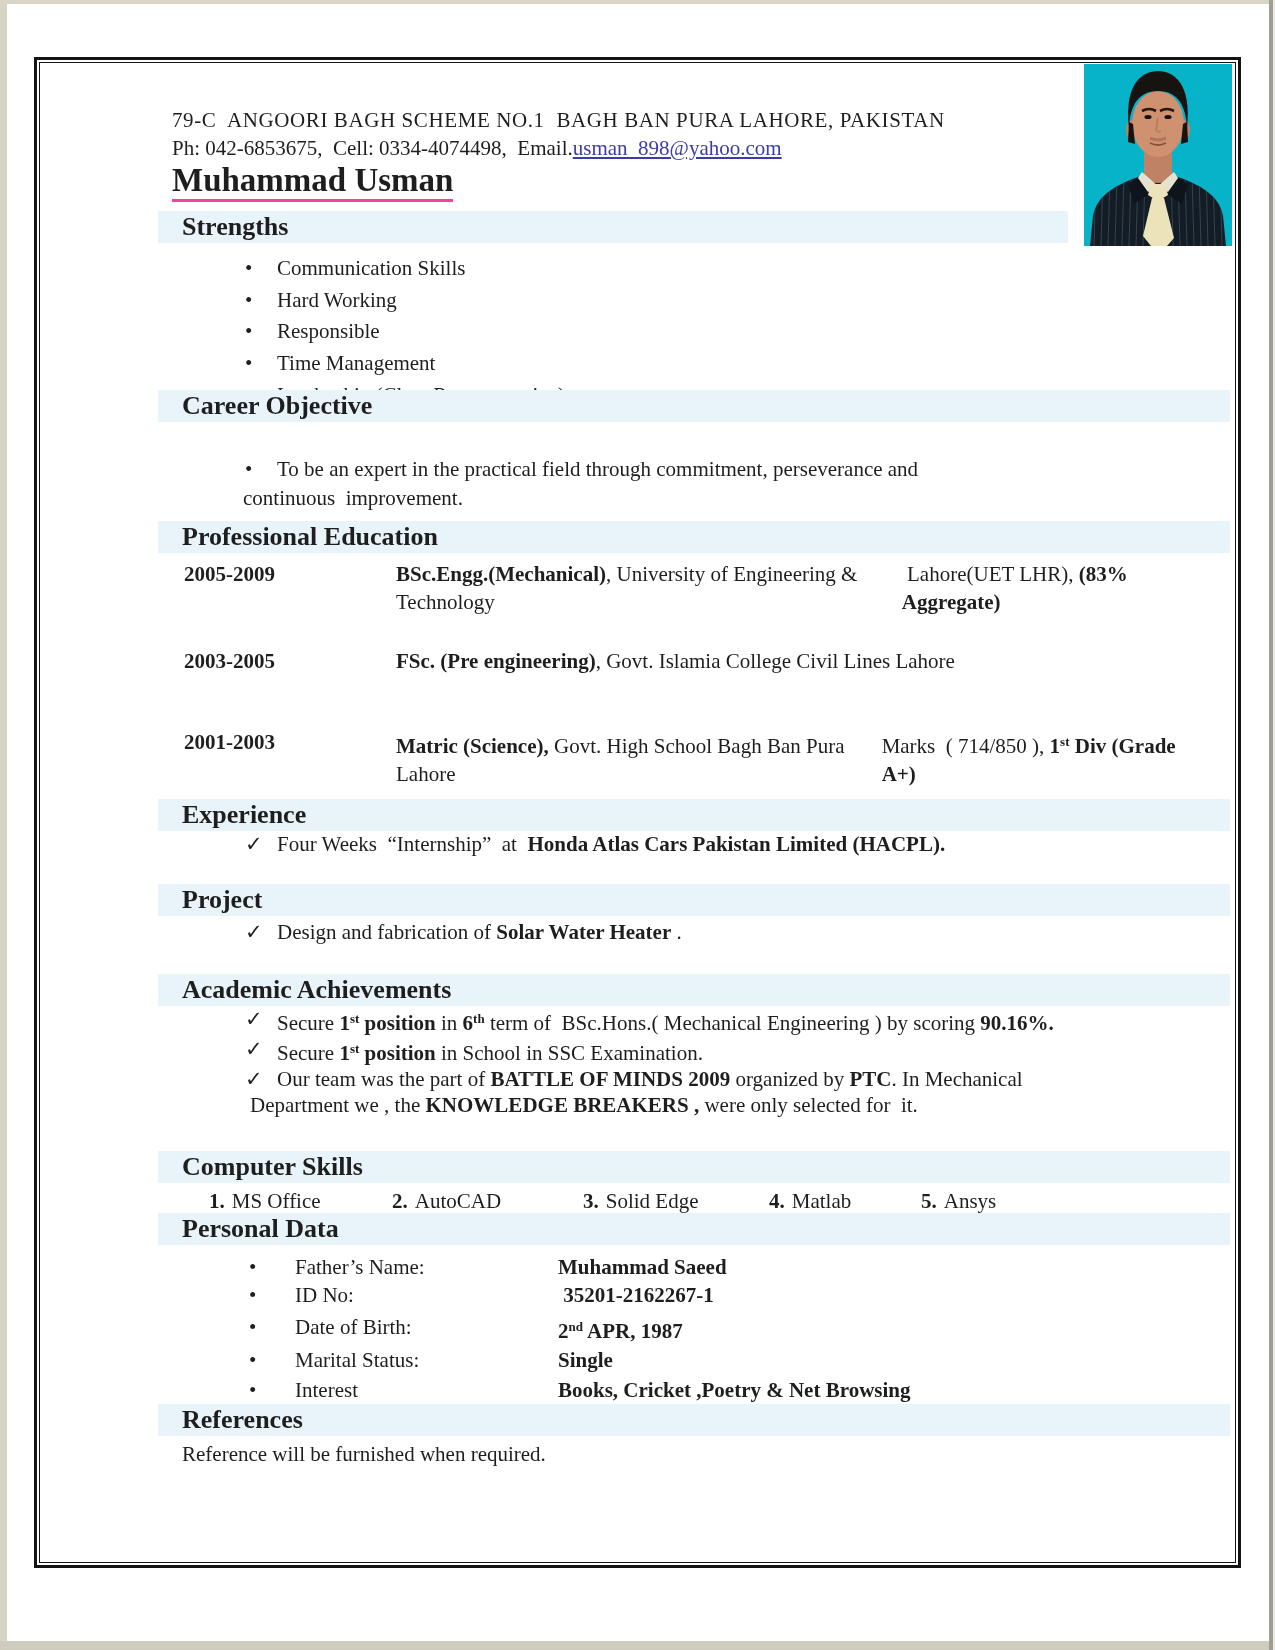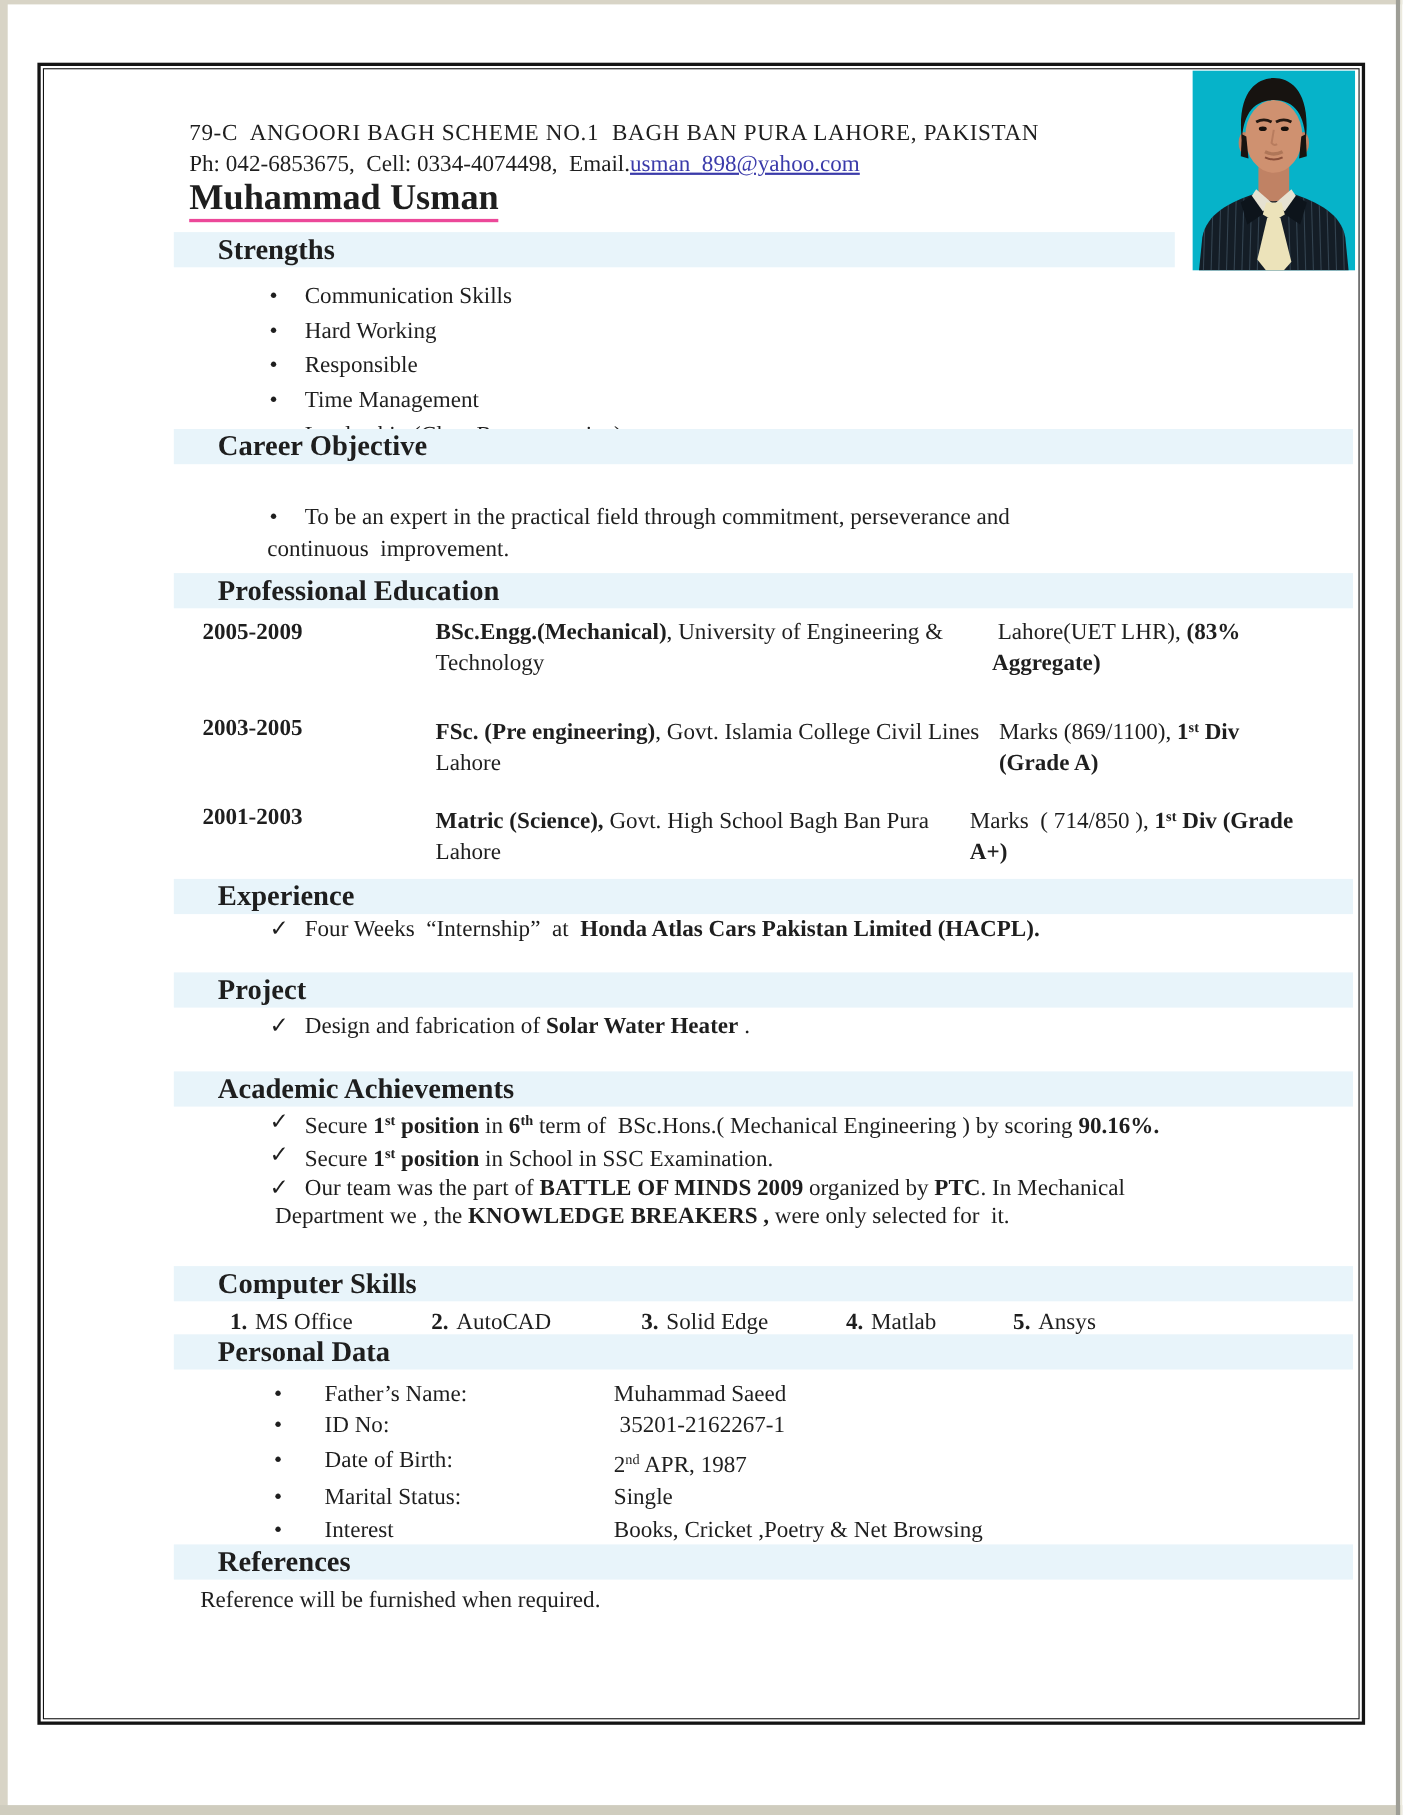--- a/index.html
+++ b/index.html
@@ -20,41 +20,41 @@
          border:3px solid var(--border);}
   .frame-inner{position:absolute;inset:2px;border:1px solid var(--border);}
   
   .address{left:172px;top:108px;font-size:21px;letter-spacing:.6px;white-space:pre-wrap;}
   .phone{left:172px;top:136px;font-size:21px;white-space:pre-wrap;}
   .email{color:var(--email);text-decoration:underline;cursor:pointer;}
   .name{left:172px;top:162px;font-size:33px;font-weight:bold;line-height:1.12;
         display:inline-block;border-bottom:3px solid #ec4899;white-space:pre-wrap;}
   
   .bar{left:158px;height:32px;background:var(--bar);}
-  .bt{display:block;font-weight:bold;font-size:26px;line-height:32px;padding-left:40px;white-space:pre-wrap;}
+  .bt{display:block;font-weight:bold;font-size:26px;line-height:32px;padding-left:24px;white-space:pre-wrap;}
   
   .li{left:245px;display:flex;font-size:21px;line-height:28px;}
   .g{width:32px;flex:none;}
   .tx{white-space:pre-wrap;}
   .line{font-size:21px;line-height:28px;white-space:pre-wrap;}
   .b{font-weight:bold;}
   .sup{font-size:13px;vertical-align:7px;}
   
   .edu{left:184px;display:flex;font-size:21px;}
   .yrs{width:212px;flex:none;font-weight:bold;line-height:28px;}
   .dsc{display:flex;flex-direction:row;width:800px;align-items:flex-end;}
   .eline{line-height:28px;white-space:pre-wrap;}
   
   .skill{font-size:21px;line-height:28px;white-space:nowrap;text-align:center;}
   .skill .num{font-weight:bold;margin-right:7px;}
   
   .pdrow{left:249px;display:flex;font-size:21px;line-height:28px;}
   .g2{width:46px;flex:none;}
   .pdl{width:263px;flex:none;white-space:pre-wrap;}
-  .pdv{white-space:pre-wrap;}
+  .pdv{white-space:pre-wrap;font-weight:bold;}
   .photo{left:1084px;top:64px;width:148px;height:182px;}
   .photo svg{display:block;width:148px;height:182px;}
 </style>
 </head>
 <body>
 
 <div class="abs edge-top"></div>
 <div class="abs edge-left"></div>
 <div class="abs edge-bottom"></div>
 <div class="abs edge-right"></div>
@@ -156,21 +156,20 @@
   <span class="yrs">2005-2009</span>
   <span class="dsc">
       <span class="eline"><span class="b">BSc.Engg.(Mechanical)</span><span>, University of Engineering &amp; Technology</span></span>
       <span class="eline"><span> Lahore(UET LHR), </span><span class="b">(83% Aggregate)</span></span>
     </span>
 </div>
 <div class="abs edu" style="top:647px">
   <span class="yrs">2003-2005</span>
   <span class="dsc">
       <span class="eline"><span class="b">FSc. (Pre engineering)</span><span>, Govt. Islamia College Civil Lines Lahore</span></span>
-      <span class="eline"><span>Marks (869/1100), </span><span class="b">1</span><span class="b sup">st</span><span class="b"> Div (Grade A)</span></span>
     </span>
 </div>
 <div class="abs edu" style="top:728px">
   <span class="yrs">2001-2003</span>
   <span class="dsc">
       <span class="eline"><span class="b">Matric (Science),</span><span> Govt. High School Bagh Ban Pura Lahore</span></span>
       <span class="eline"><span>Marks  ( 714/850 ), </span><span class="b">1</span><span class="b sup">st</span><span class="b"> Div (Grade A+)</span></span>
     </span>
 </div>
 

